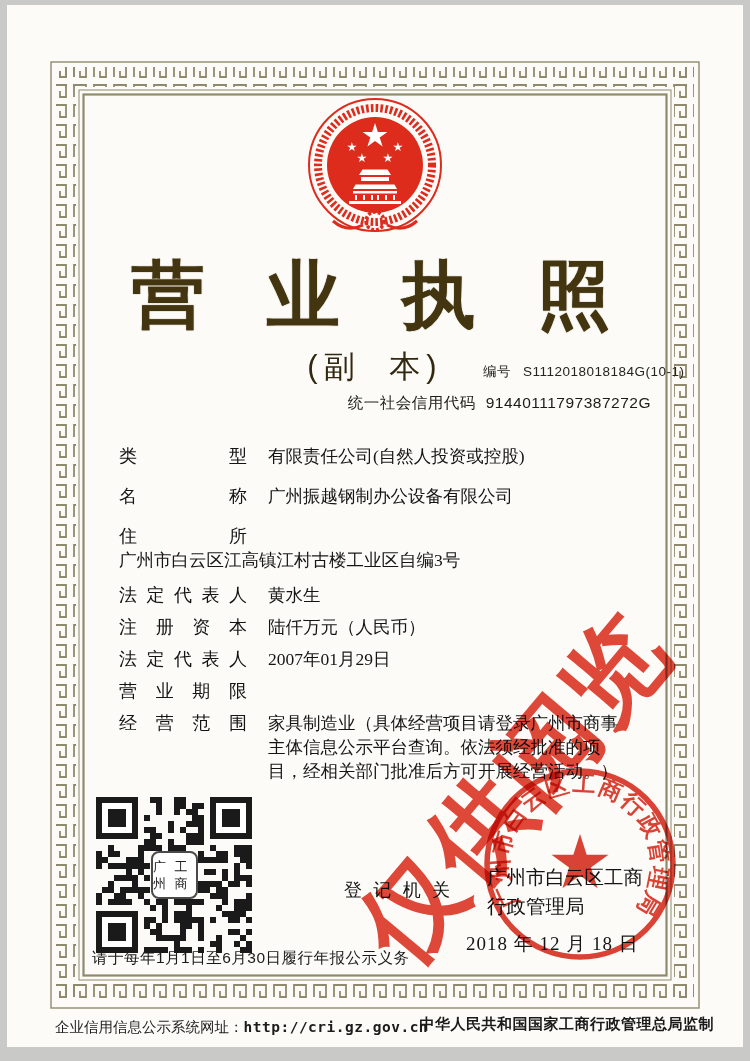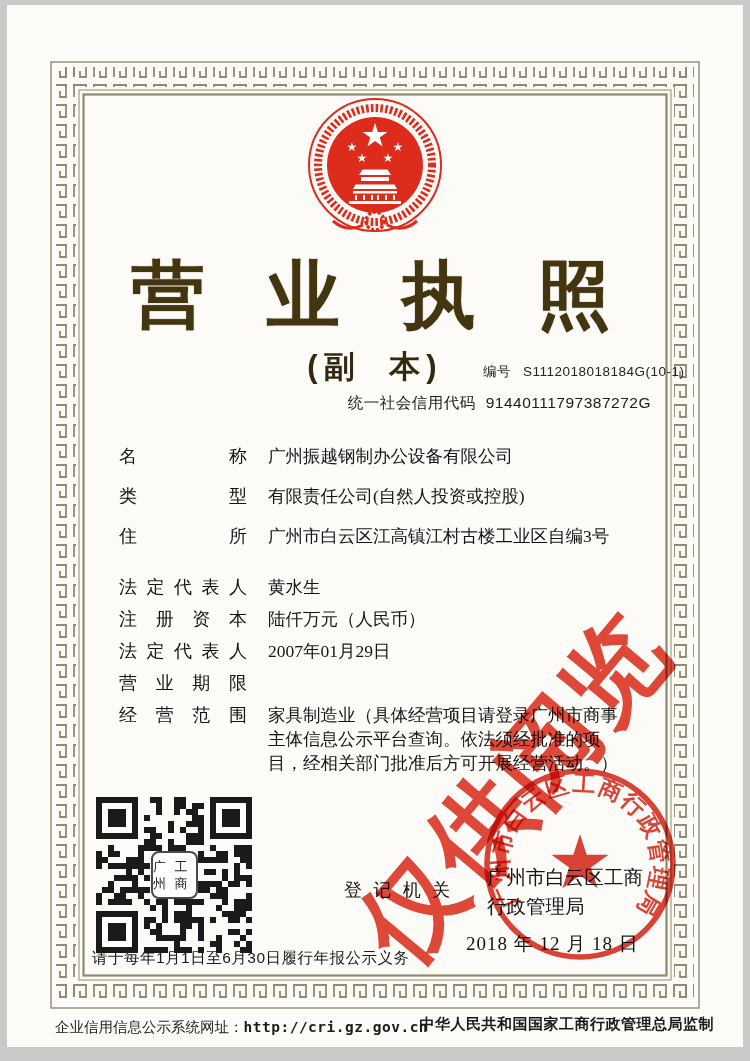--- a/index.html
+++ b/index.html
@@ -18,38 +18,38 @@
   
   .emblem { position:absolute; left:303px; top:95px; }
   
   .title {
     position:absolute; left:0; right:0; top:247px; text-align:center;
     font-size:73px; font-weight:bold; color:#43350f; letter-spacing:8px;
     word-spacing:26px; text-shadow:0 0 1px #43350f;
   }
   .subtitle {
     position:absolute; left:0; right:0; top:346px; text-align:center;
-    font-size:31px; font-weight:bold; color:#332810; letter-spacing:6px;
+    font-size:31px; font-weight:normal; color:#332810; letter-spacing:6px;
     word-spacing:14px;
   }
   .serial-line {
     position:absolute; left:483px; top:363px; font-size:13.5px; color:#26241f;
     letter-spacing:0.5px;
   }
   .serial-line .lbl { margin-right:12px; }
   .credit-line {
     position:absolute; right:99px; top:393px; font-size:15.5px; color:#1c1b18;
     letter-spacing:0.5px;
   }
   .credit-line .lbl { margin-right:10px; }
   
   .fields { position:absolute; left:119px; top:444px; width:500px; }
   .field-row { display:flex; align-items:flex-start; margin-bottom:8px; }
   .field-row:nth-child(1), .field-row:nth-child(2) { margin-bottom:16px; }
-  .field-row:nth-child(3) { margin-bottom:27px; }
+  .field-row:nth-child(3) { margin-bottom:11px;flex-direction:column; }
   .f-label {
     flex:none; width:128px; margin-right:21px; font-size:18px; color:#141414;
     text-align:justify; text-align-last:justify; text-justify:inter-character;
     line-height:24px;
   }
   .f-value {
     width:408px; font-size:17.5px; color:#151515; line-height:24px;
     font-family:"Liberation Serif", serif;
   }
   
@@ -157,27 +157,27 @@
   <div class="serial-line">
     <span class="lbl">编号</span><span>S1112018018184G(10-1)</span>
   </div>
 
   <div class="credit-line">
     <span class="lbl">统一社会信用代码</span><span>91440111797387272G</span>
   </div>
 
   <div class="fields">
     <div class="field-row">
+      <div class="f-label">类型</div>
+      <div class="f-value">有限责任公司(自然人投资或控股)</div>
+    </div>
+
+    <div class="field-row">
       <div class="f-label">名称</div>
       <div class="f-value">广州振越钢制办公设备有限公司</div>
-    </div>
-
-    <div class="field-row">
-      <div class="f-label">类型</div>
-      <div class="f-value">有限责任公司(自然人投资或控股)</div>
     </div>
 
     <div class="field-row">
       <div class="f-label">住所</div>
       <div class="f-value">广州市白云区江高镇江村古楼工业区自编3号</div>
     </div>
 
     <div class="field-row">
       <div class="f-label">法定代表人</div>
       <div class="f-value">黄水生</div>

